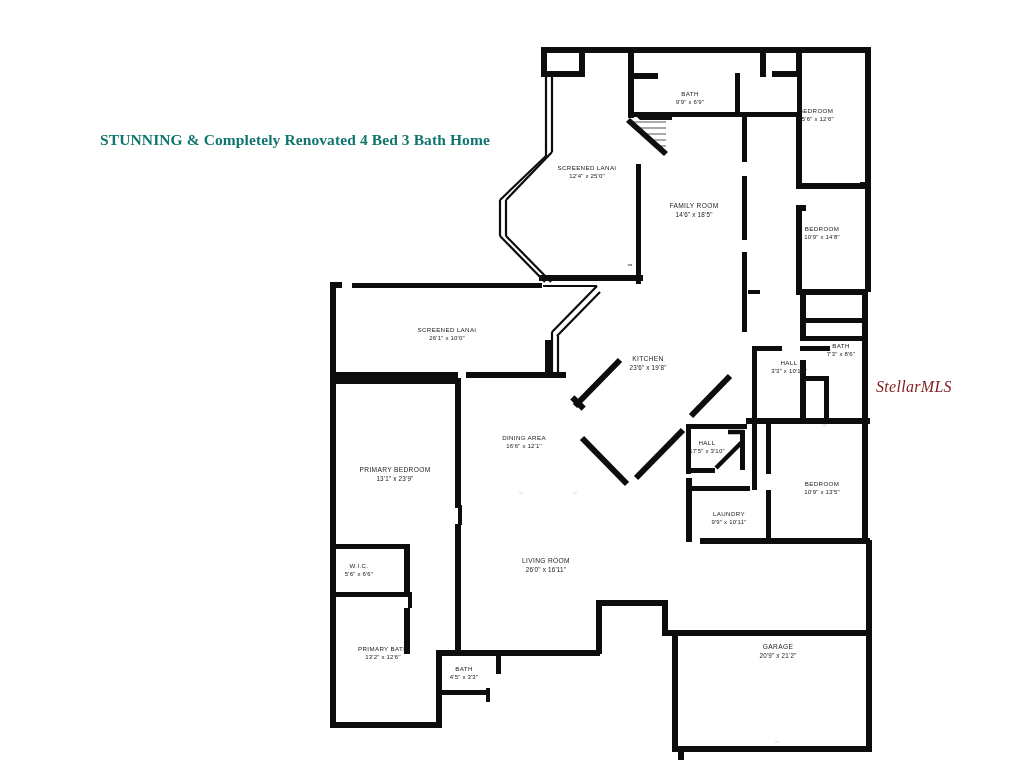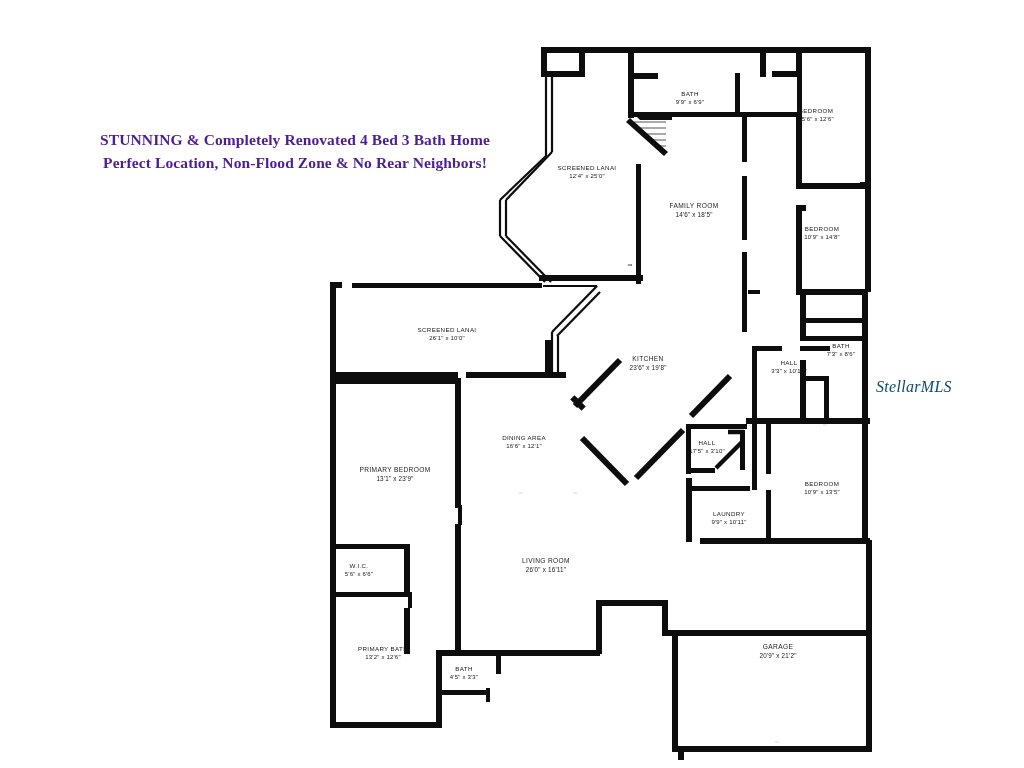--- a/index.html
+++ b/index.html
@@ -232,26 +232,25 @@
 
     <g stroke="#cfcfcf" stroke-width="0.8" fill="none">
       <line x1="519" y1="493" x2="523" y2="493"></line>
       <line x1="573" y1="493" x2="577" y2="493"></line>
       <line x1="627" y1="265" x2="631" y2="265"></line>
       <line x1="775" y1="742" x2="779" y2="742"></line>
       <line x1="823" y1="425" x2="827" y2="425"></line>
     </g>
   </svg>
 
-  <div id="headline" style="color: #4c1d95;">
+  <div id="headline" style="color: #0f766e;">
     <div>STUNNING &amp; Completely Renovated 4 Bed 3 Bath Home</div>
-    <div>Perfect Location, Non-Flood Zone &amp; No Rear Neighbors!</div>
   </div>
 
-  <div id="watermark" style="color: #0c4a6e;">StellarMLS</div>
+  <div id="watermark" style="color: #7f1d1d;">StellarMLS</div>
 
   <div id="room-labels">
       <div class="room-label" style="left: 690px; top: 98px;">
         <span class="rn">BATH</span>
         <span class="rd">9'9" x 6'9"</span>
       </div>
       <div class="room-label" style="left: 816px; top: 115px;">
         <span class="rn">BEDROOM</span>
         <span class="rd">15'6" x 12'6"</span>
       </div>

